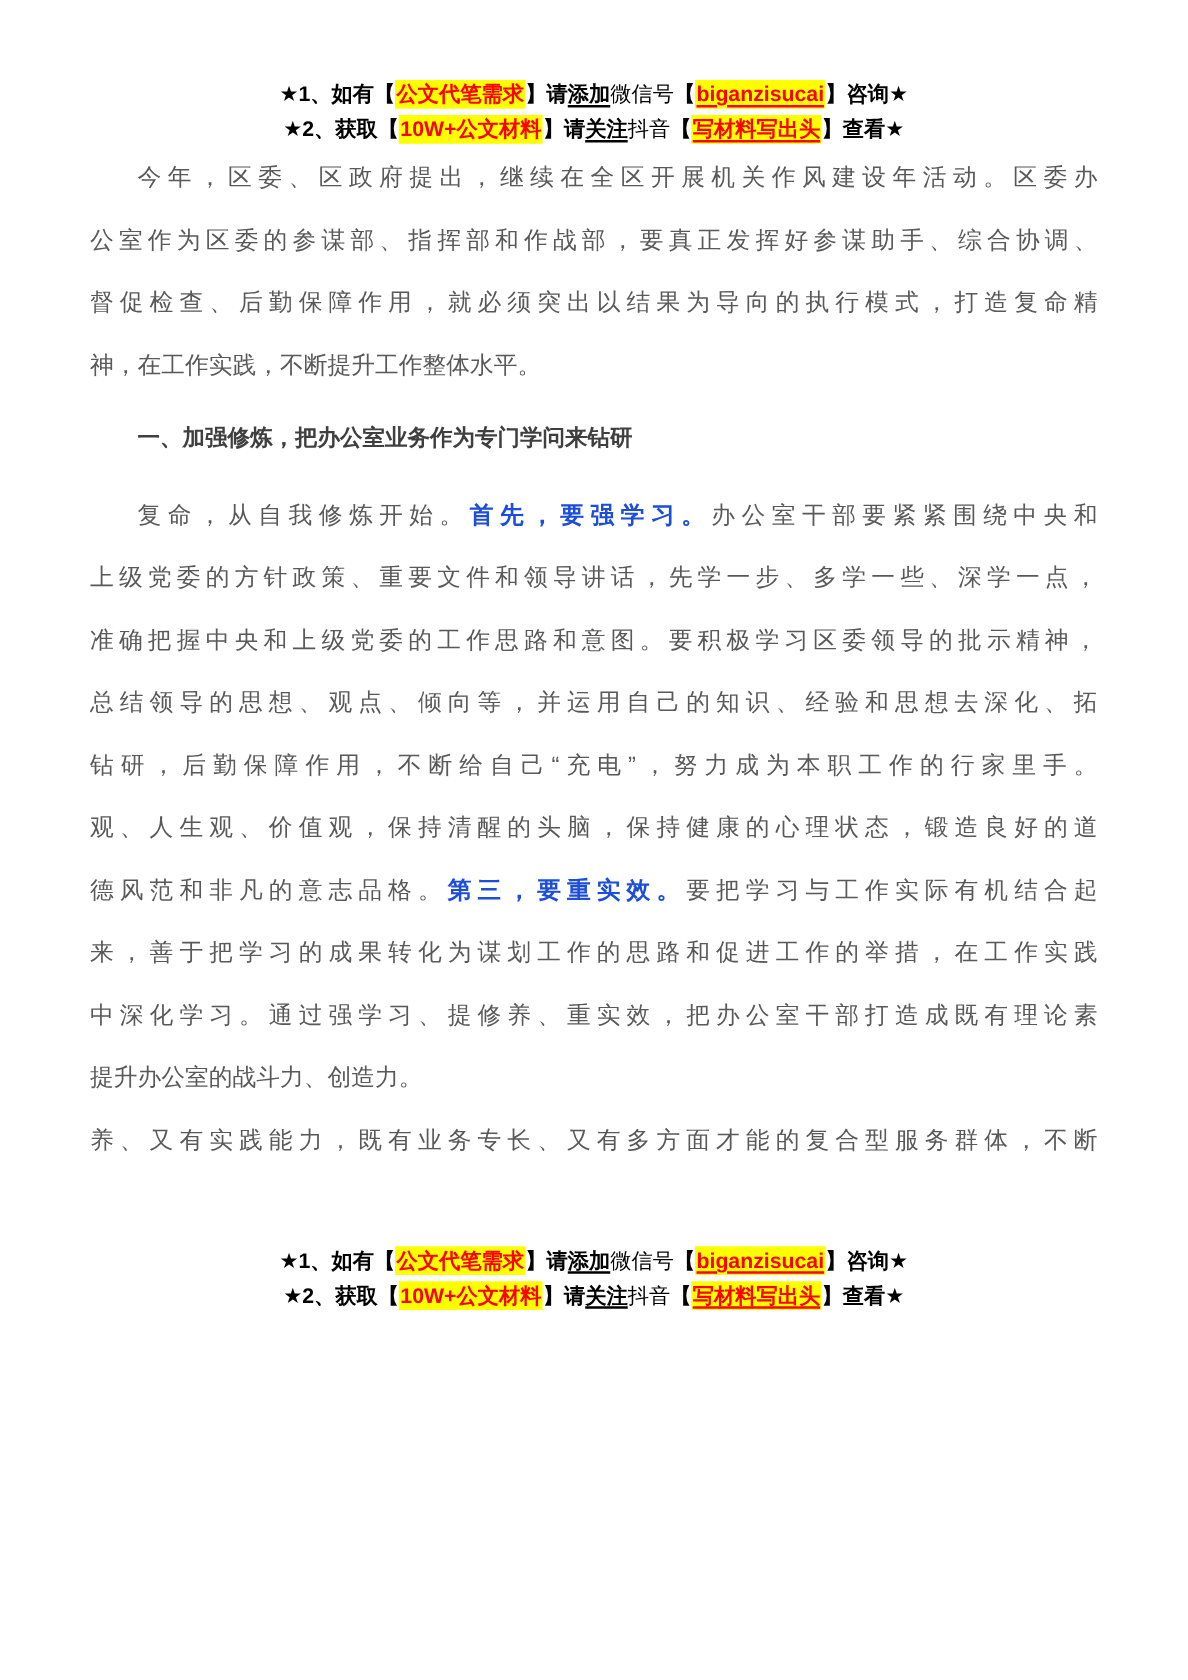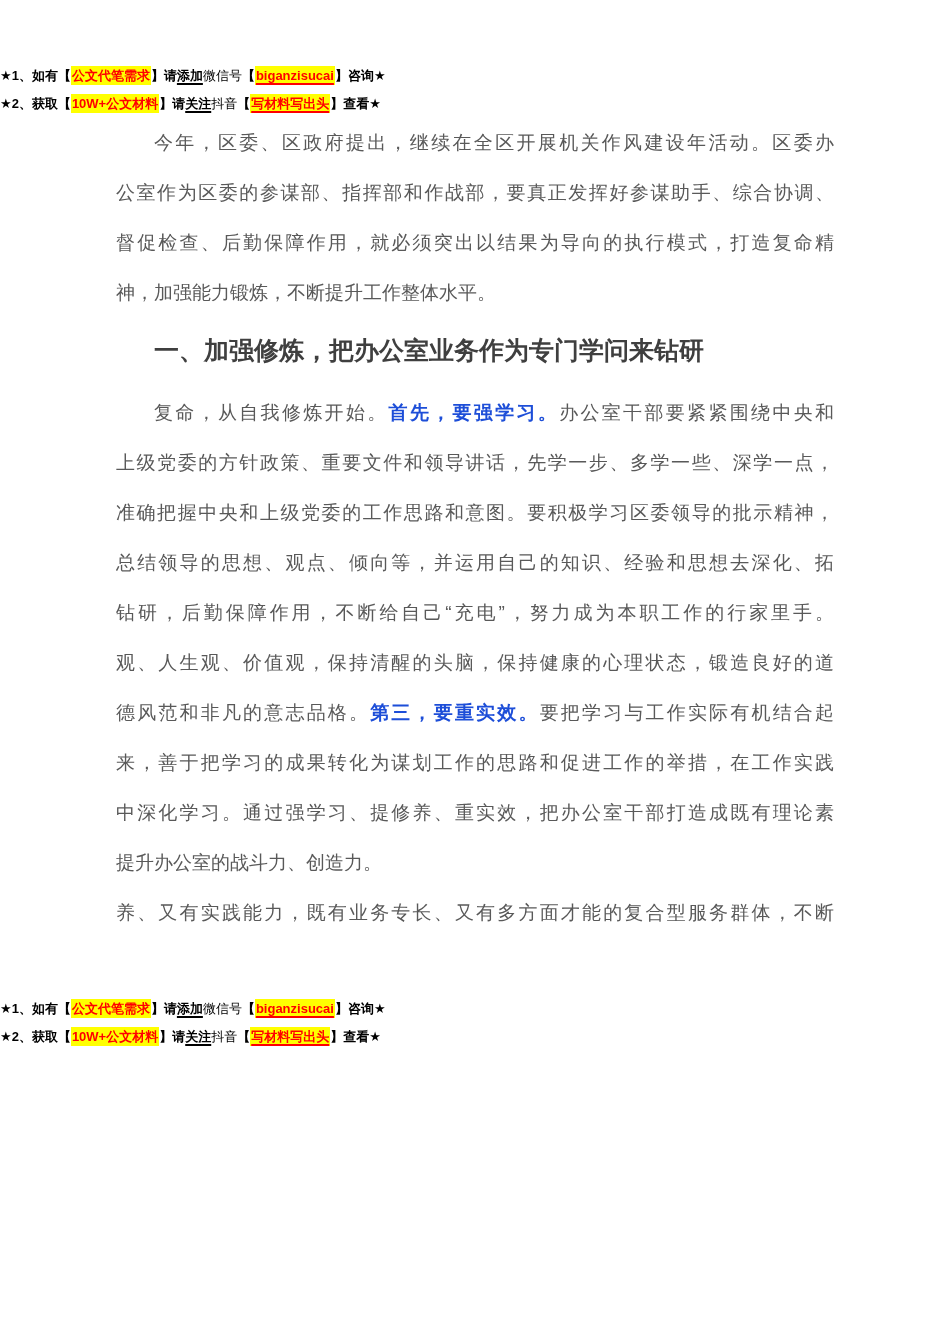--- a/index.html
+++ b/index.html
@@ -12,22 +12,22 @@
   }
   html,body{margin:0;padding:0;}
   body{
     width:950px;height:1344px;
     background:var(--page-bg);
     font-family:"Liberation Sans","DejaVu Sans",sans-serif;
     overflow:hidden;
   }
   
   .banner{
-    text-align:left;
-    font-size:13px;
+    text-align:center;
+    font-size:17px;
     line-height:28px;
     color:var(--banner-text);
     white-space:nowrap;
   }
   .banner-top{padding-top:62px;}
   .banner-bottom{margin-top:57px;}
   .banner-line{height:28px;}
   .seg{white-space:pre;}
   .seg-banner-bold{font-weight:700;}
   .seg-banner-regular{font-weight:400;}
@@ -47,60 +47,60 @@
     font-weight:700;
     color:var(--red);
     background:var(--yellow);
     padding:2px 1px;
     text-decoration:underline;
     text-decoration-thickness:2px;
     text-underline-offset:3px;
   }
   
   .content{
-    margin:0 116px;
+    margin:0 72px;
     color:var(--body-text);
     font-size:19px;
   }
   .line{
     height:50px;
     line-height:50px;
     text-align:justify;
     text-align-last:justify;
     overflow:hidden;
   }
   .line.para-first{text-indent:38px;}
   .line.para-last{text-align-last:left;}
   .seg-body{font-weight:400;}
   .seg-body-bold{font-weight:700;color:#1d4ed8;}
   .heading{
     font-weight:700;
     color:var(--heading-text);
-    font-size:25px;
+    font-size:18px;
     line-height:50px;
     height:50px;
     margin:7px 0 13px 0;
     text-indent:38px;
     text-align:left;
   }
 </style>
 </head>
 <body>
 
 <div class="banner banner-top">
     <div class="banner-line"><span class="seg seg-banner-bold">★1、如有【</span><span class="seg seg-banner-red-highlight">公文代笔需求</span><span class="seg seg-banner-bold">】请</span><span class="seg seg-banner-bold-underline">添加</span><span class="seg seg-banner-regular">微信号</span><span class="seg seg-banner-bold">【</span><span class="seg seg-banner-red-highlight-underline">biganzisucai</span><span class="seg seg-banner-bold">】咨询★</span></div>
     <div class="banner-line"><span class="seg seg-banner-bold">★2、获取【</span><span class="seg seg-banner-red-highlight">10W+公文材料</span><span class="seg seg-banner-bold">】请</span><span class="seg seg-banner-bold-underline">关注</span><span class="seg seg-banner-regular">抖音</span><span class="seg seg-banner-bold">【</span><span class="seg seg-banner-red-highlight-underline">写材料写出头</span><span class="seg seg-banner-bold">】查看★</span></div>
   </div>
 
 <div class="content">
   <div class="para">
       <div class="line para-first"><span class="seg seg-body">今年，区委、区政府提出，继续在全区开展机关作风建设年活动。区委办</span></div>
       <div class="line"><span class="seg seg-body">公室作为区委的参谋部、指挥部和作战部，要真正发挥好参谋助手、综合协调、</span></div>
       <div class="line"><span class="seg seg-body">督促检查、后勤保障作用，就必须突出以结果为导向的执行模式，打造复命精</span></div>
-      <div class="line para-last"><span class="seg seg-body">神，加强能力锻炼，不断提升工作整体水平。</span></div>
+      <div class="line para-last"><span class="seg seg-body">神，在工作实践，不断提升工作整体水平。</span></div>
     </div>
   <div class="heading">一、加强修炼，把办公室业务作为专门学问来钻研</div>
   <div class="para">
       <div class="line para-first"><span class="seg seg-body">复命，从自我修炼开始。</span><span class="seg seg-body-bold">首先，要强学习。</span><span class="seg seg-body">办公室干部要紧紧围绕中央和</span></div>
       <div class="line"><span class="seg seg-body">上级党委的方针政策、重要文件和领导讲话，先学一步、多学一些、深学一点，</span></div>
       <div class="line"><span class="seg seg-body">准确把握中央和上级党委的工作思路和意图。要积极学习区委领导的批示精神，</span></div>
       <div class="line"><span class="seg seg-body">总结领导的思想、观点、倾向等，并运用自己的知识、经验和思想去深化、拓</span></div>
       <div class="line"><span class="seg seg-body">钻研，后勤保障作用，不断给自己“充电”，努力成为本职工作的行家里手。</span></div>
       <div class="line"><span class="seg seg-body">观、人生观、价值观，保持清醒的头脑，保持健康的心理状态，锻造良好的道</span></div>
       <div class="line"><span class="seg seg-body">德风范和非凡的意志品格。</span><span class="seg seg-body-bold">第三，要重实效。</span><span class="seg seg-body">要把学习与工作实际有机结合起</span></div>

